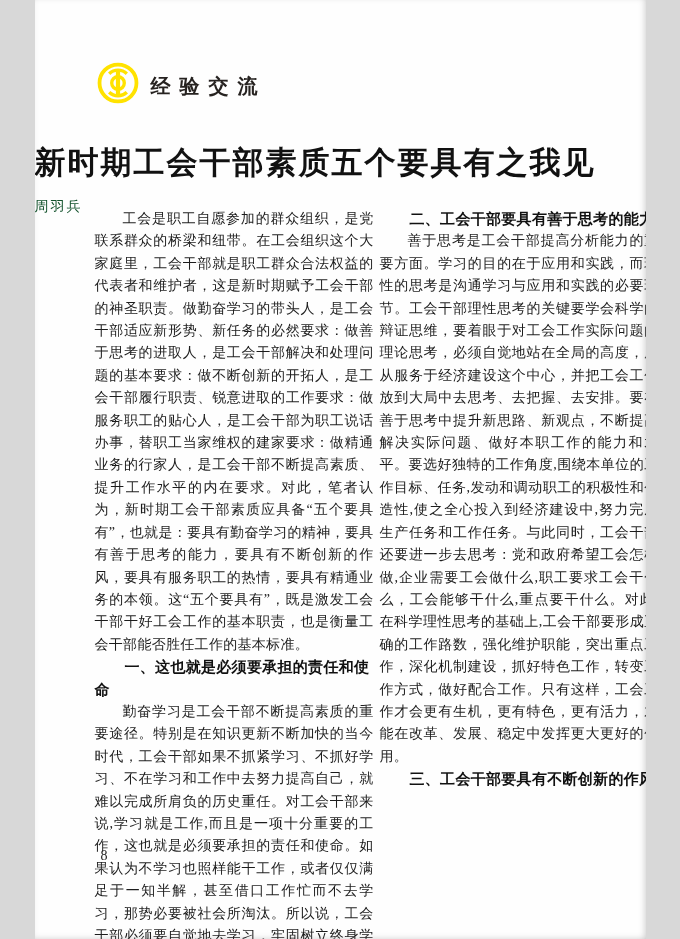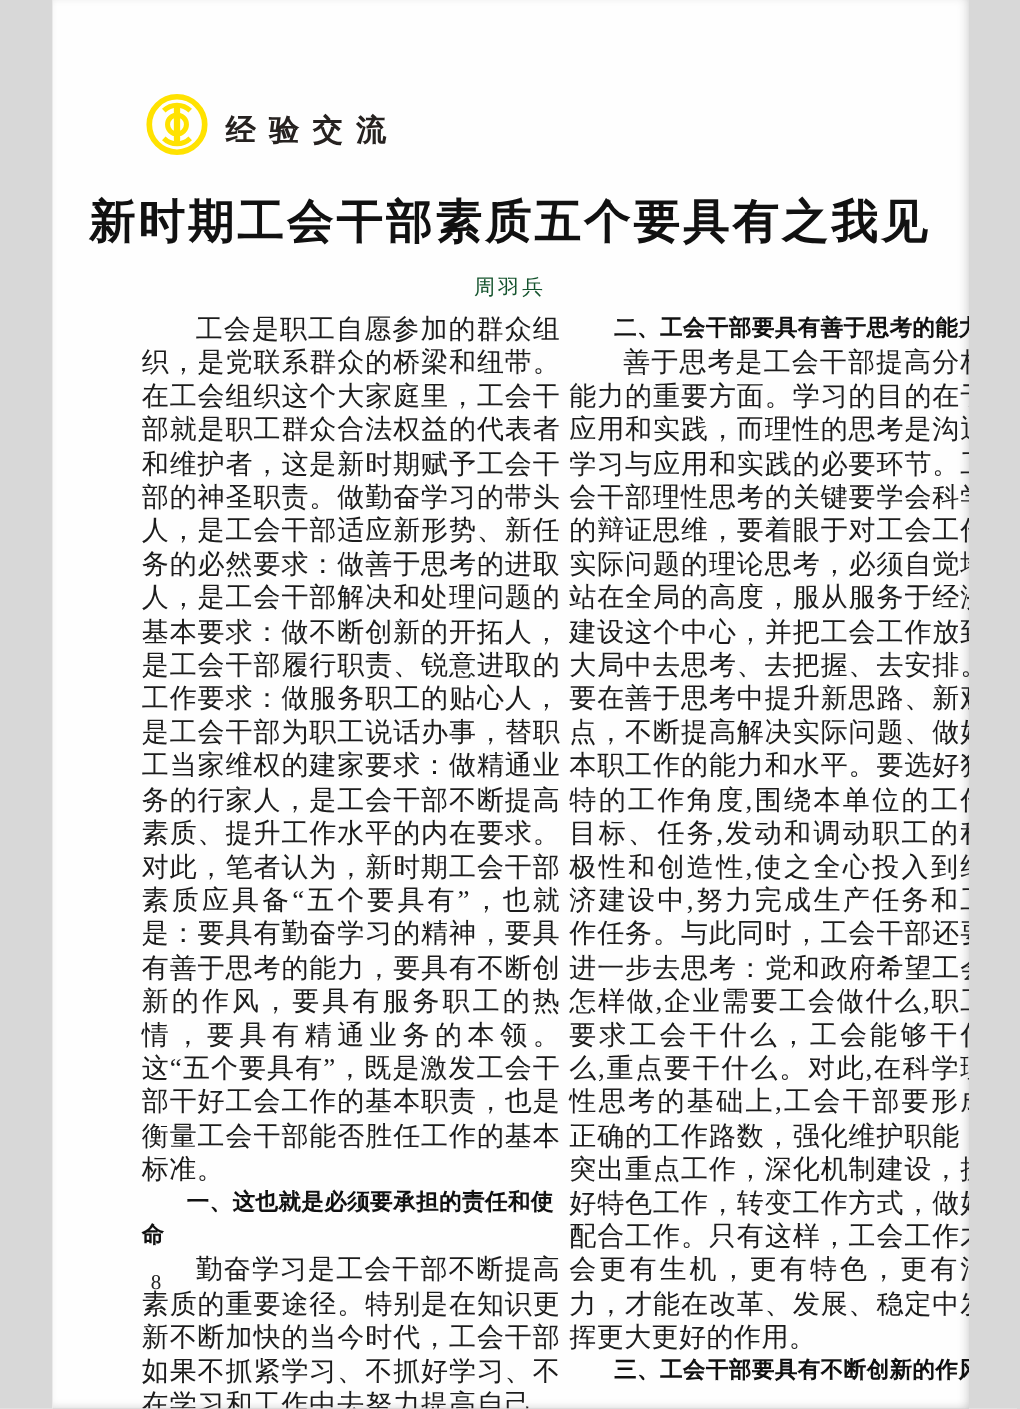--- a/index.html
+++ b/index.html
@@ -27,24 +27,24 @@
     font-family: "Liberation Serif", serif;
     font-weight: bold;
     font-size: 20px;
     letter-spacing: 9px;
     color: #262220;
     padding-top: 6px;
     white-space: nowrap;
   }
   .title-block {
     position: absolute;
-    top: 127px;
+    top: 142px;
     left: 0;
     width: 100%;
-    text-align: center;
+    text-align: left;
   }
   h1.article-title {
     margin: 0;
     font-family: "Liberation Sans", sans-serif;
     font-weight: bold;
     font-size: 31px;
     letter-spacing: 2px;
     color: #111111;
     white-space: nowrap;
   }
@@ -58,21 +58,21 @@
     position: absolute;
     left: 60px;
     top: 208px;
     width: 564px;
     display: flex;
     gap: 6px;
   }
   .col { width: 279px; flex: 0 0 auto; }
   .para {
     margin: 0;
-    font-size: 18px;
+    font-size: 14px;
     line-height: 22.4px;
     text-align: justify;
     letter-spacing: 0.3px;
     color: #1c1c1c;
   }
   .para.indent { text-indent: 2em; }
   h3.sec-head {
     margin: 0;
     font-family: "Liberation Sans", sans-serif;
     font-weight: bold;

